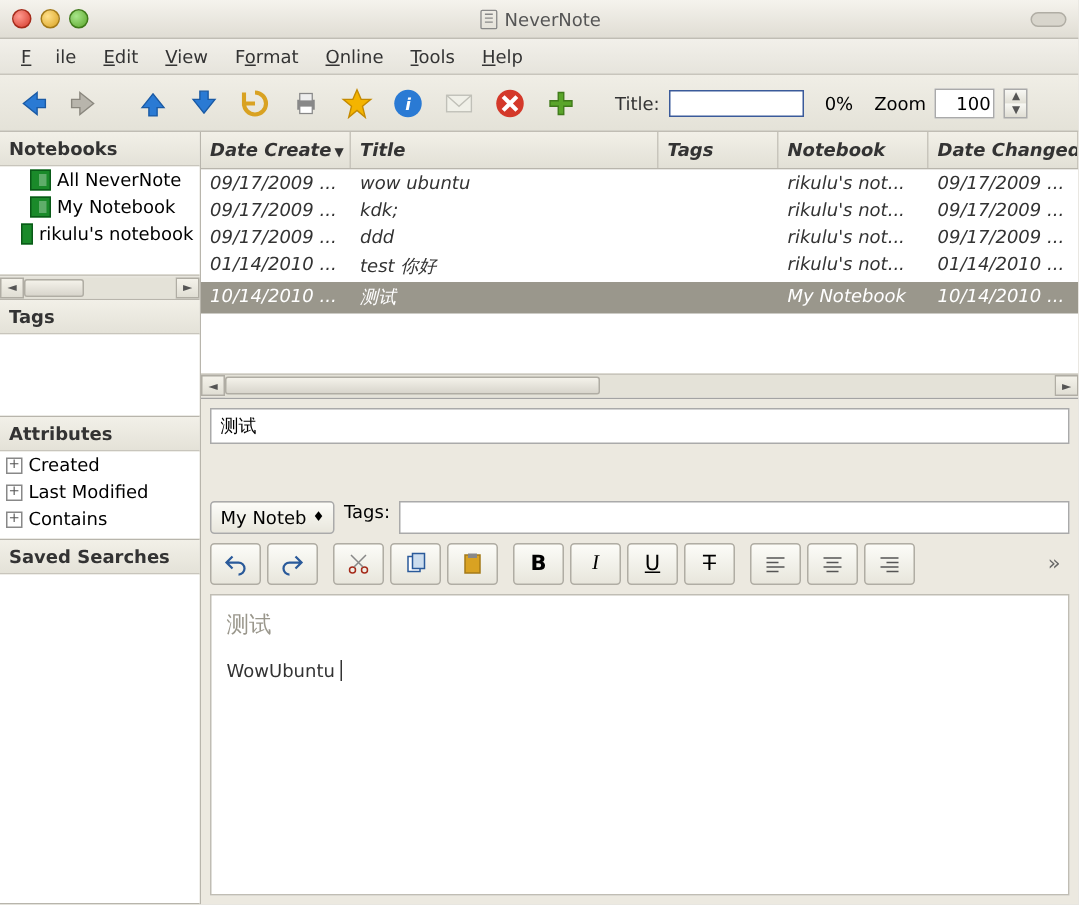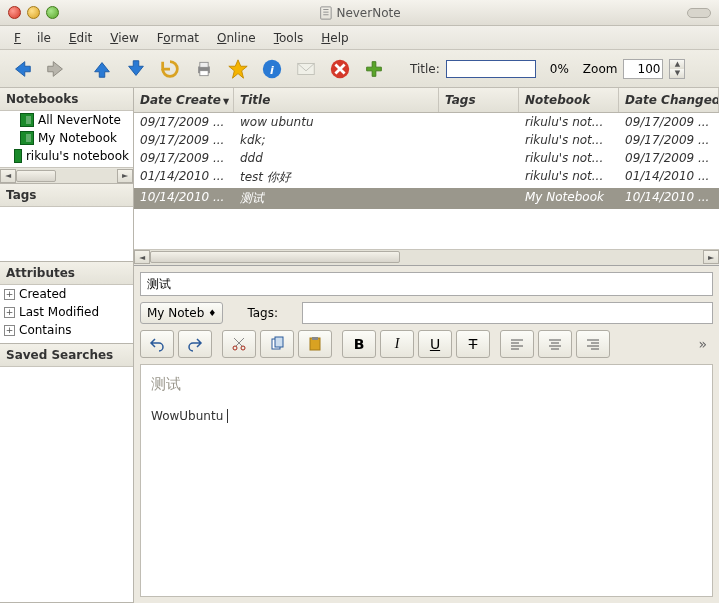--- a/index.html
+++ b/index.html
@@ -56,21 +56,21 @@
 .row { display: flex; padding: 0; color: #333; }
 .row div { padding: 2px 6px; overflow: hidden; white-space: nowrap; }
 .row.sel { background: #9a978c; color: #fff; }
 .hscroll2 { height: 16px; background: #e8e6de; border-top: 1px solid #c8c5bc; display: flex; }
 .hscroll2 .arrow { width: 16px; height: 14px; background: linear-gradient(#f4f2ea,#e0ded4); border: 1px solid #b0ada4; display:flex;align-items:center;justify-content:center;font-size:8px;color:#555;}
 .hscroll2 .track { flex:1; position:relative; background:#e4e2d8; }
 .hscroll2 .thumb { position:absolute; left:0; width:250px; height:12px; top:1px; background:linear-gradient(#f4f2ea,#d8d5cc); border:1px solid #b0ada4; border-radius:2px; }
 
 .editor-area { flex: 1; display: flex; flex-direction: column; padding: 6px; gap: 6px; background: #ece9e0; }
 .title-input { height: 24px; border: 1px solid #aaa; background: #fff; padding: 2px 6px; width: 100%; }
-.meta-row { display: flex; gap: 24px; align-items: center; }
+.meta-row { display: flex; gap: 6px; align-items: flex-start; margin-top: 32px; }
 .combo { height: 22px; border: 1px solid #aaa; background: linear-gradient(#fcfcf8,#e8e6dc); padding: 2px 6px; display: flex; align-items: center; gap: 4px; border-radius: 3px; }
 .combo .arr { font-size: 9px; }
 .tags-input { flex: 1; height: 22px; border: 1px solid #aaa; background: #fff; }
 .fmt-toolbar { display: flex; gap: 6px; align-items: center; }
 .btngrp { display: flex; gap: 0; }
 .fbtn { width: 34px; height: 28px; border: 1px solid #b0ada4; background: linear-gradient(#fcfcf8,#e8e6dc); display: flex; align-items: center; justify-content: center; border-radius: 3px; margin-right: 4px; }
 .fbtn svg { width: 16px; height: 16px; }
 .editor { flex: 1; background: #fff; border: 1px solid #c0bdb4; padding: 10px; color: #333; font-size: 13px; }
 .editor .et-title { color: #9a978c; font-size: 15px; margin-bottom: 14px; }
 .caret { border-right: 1px solid #333; }
@@ -179,21 +179,21 @@
   <span>Zoom</span>
   <input class="zoom-input" value="100" style="">
   <div class="spinner">
       <div>▲</div>
       <div>▼</div>
     </div>
 </div>
 
 <div class="main">
   <div class="sidebar">
-    <div class="panel" style="height:96px;">
+    <div class="panel" style="height:112px;">
       <div class="panel-header">Notebooks</div>
       <div class="panel-body">
         <div class="tree-item">
             <span style="width:12px;"></span>
             <span class="nb-icon"></span>
             <span>All NeverNote</span>
           </div>
         <div class="tree-item">
             <span style="width:12px;"></span>
             <span class="nb-icon"></span>

